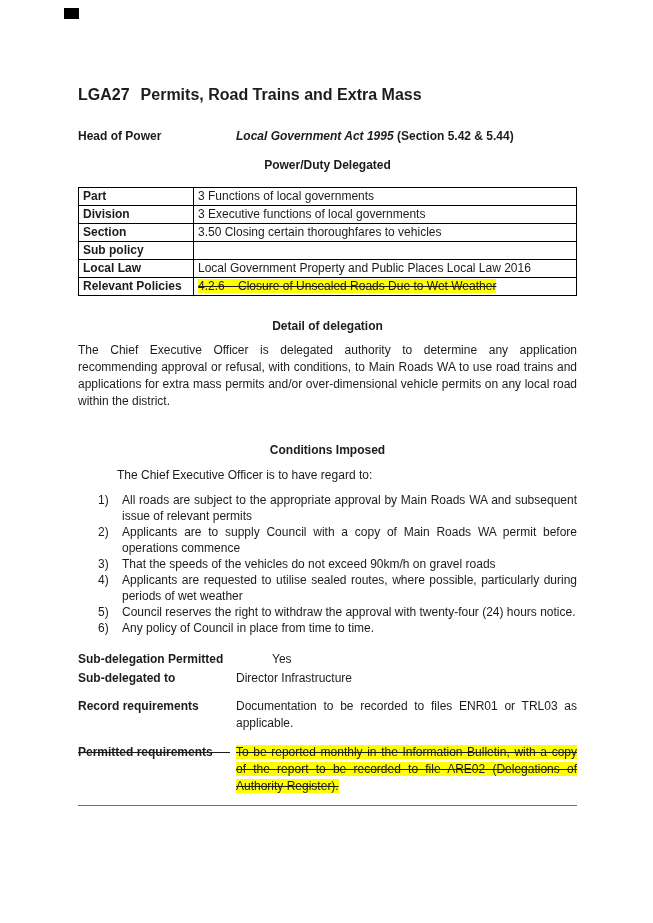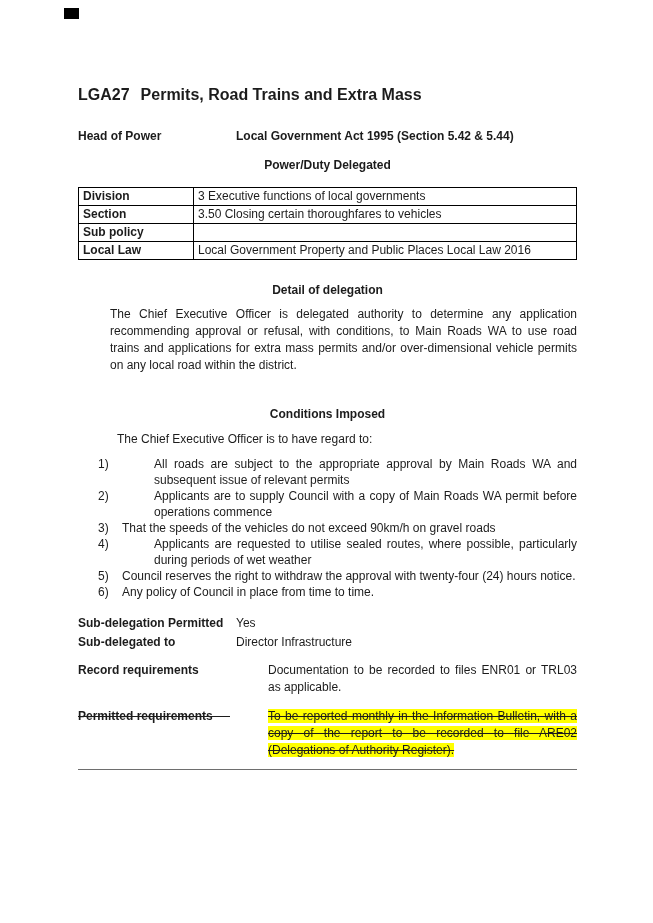--- a/index.html
+++ b/index.html
@@ -39,21 +39,21 @@
     font-size: 16px;
     font-weight: bold;
     line-height: 18px;
     white-space: nowrap;
   }
   .doc-title .title-code { margin-right: 11px; }
 
   .hop-row { display: flex; margin-top: 24px; }
   .hop-label { width: 158px; font-weight: bold; flex: none; }
   .hop-value { font-weight: bold; }
-  .hop-value .act-name { }
+  .hop-value .act-name { font-style: italic; }
 
   .section-heading { font-weight: bold; text-align: center; }
   .pdd-heading { margin-top: 12px; }
 
   .delegation-table {
     margin-top: 13px;
     width: 499px;
     border-collapse: collapse;
     table-layout: fixed;
     font-size: 12px;
@@ -65,34 +65,34 @@
     vertical-align: middle;
     line-height: 15px;
     overflow: hidden;
     white-space: nowrap;
   }
   .delegation-table td.t-label { width: 115px; font-weight: bold; }
 
   .detail-heading { margin-top: 22px; }
   .detail-body { margin-top: 7px; }
 
-  .just { text-align: justify; text-align-last: left; margin-left: 32px; }
+  .just { text-align: justify; text-align-last: left; }
 
   .cond-heading { margin-top: 32px; }
   .cond-intro { margin-top: 8px; margin-left: 39px; }
 
   .cond-list { margin-top: 8px; }
   .cond-item { display: flex; line-height: 16px; }
   .cond-num { flex: none; width: 24px; margin-left: 20px; }
   .cond-text { flex: 1; }
 
   .field-row { display: flex; }
   .field-label { width: 158px; flex: none; font-weight: bold; }
   .field-value { flex: 1; }
-  .row-subdelegation { margin-top: 15px; }
+  .row-subdelegation { margin-top: 15px; gap: 36px; }
   .row-subdelegated  { margin-top: 2px; }
   .row-record        { margin-top: 11px; }
   .row-reporting     { margin-top: 12px; }
 
   .hl { background: #ffff00; }
   .strike { text-decoration: line-through; }
 
   .strike-full { position: relative; }
   .strike-full::after {
     content: "";
@@ -126,34 +126,42 @@
     <div class="hop-row">
       <span class="hop-label">Head of Power</span>
       <span class="hop-value"><span class="act-name">Local Government Act 1995</span><span> (Section 5.42 &amp; 5.44)</span></span>
     </div>
 
     <div class="section-heading pdd-heading">Power/Duty Delegated</div>
 
     <table class="delegation-table">
       <tbody>
         <tr>
+          <td class="t-label">Part</td>
+          <td>3 Functions of local governments</td>
+        </tr>
+        <tr>
           <td class="t-label">Division</td>
           <td>3 Executive functions of local governments</td>
         </tr>
         <tr>
           <td class="t-label">Section</td>
           <td>3.50 Closing certain thoroughfares to vehicles</td>
         </tr>
         <tr>
           <td class="t-label">Sub policy</td>
           <td></td>
         </tr>
         <tr>
           <td class="t-label">Local Law</td>
           <td>Local Government Property and Public Places Local Law 2016</td>
+        </tr>
+        <tr>
+          <td class="t-label">Relevant Policies</td>
+          <td><span class="hl strike">4.2.6 – Closure of Unsealed Roads Due to Wet Weather</span></td>
         </tr>
       </tbody>
     </table>
 
     <div class="section-heading detail-heading">Detail of delegation</div>
     <p class="detail-body just">The Chief Executive Officer is delegated authority to determine any application recommending approval or refusal, with conditions, to Main Roads WA to use road trains and applications for extra mass permits and/or over-dimensional vehicle permits on any local road within the district.</p>
 
     <div class="section-heading cond-heading">Conditions Imposed</div>
     <p class="cond-intro">The Chief Executive Officer is to have regard to:</p>
 

